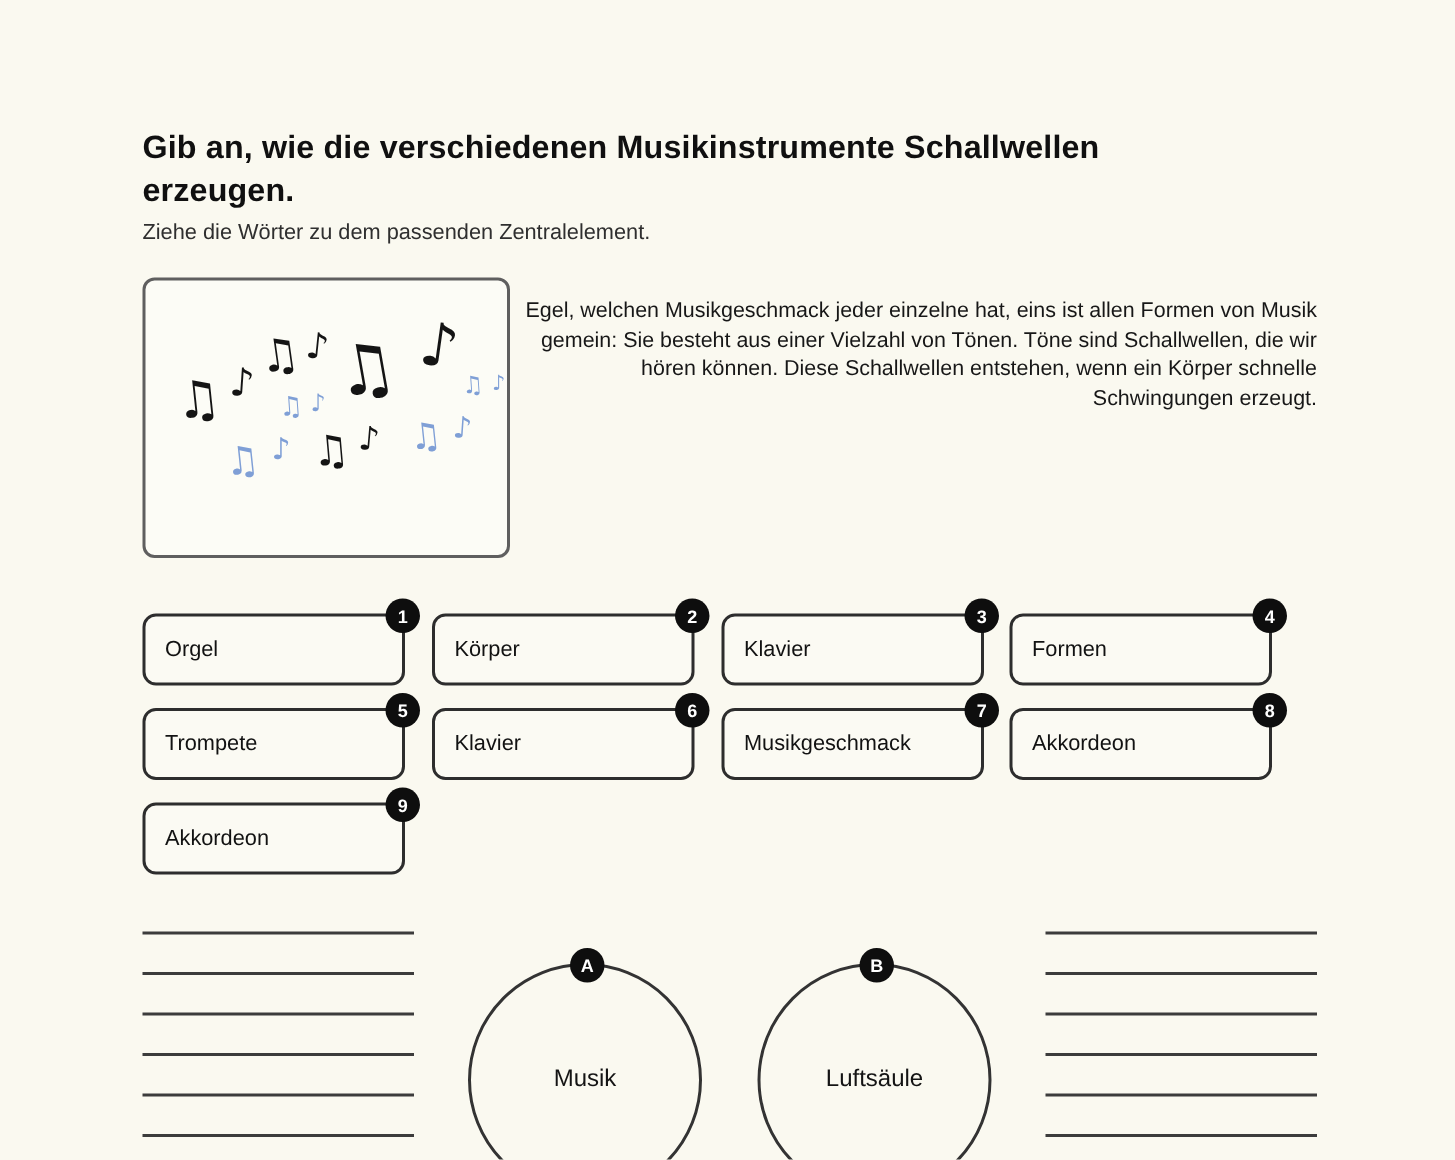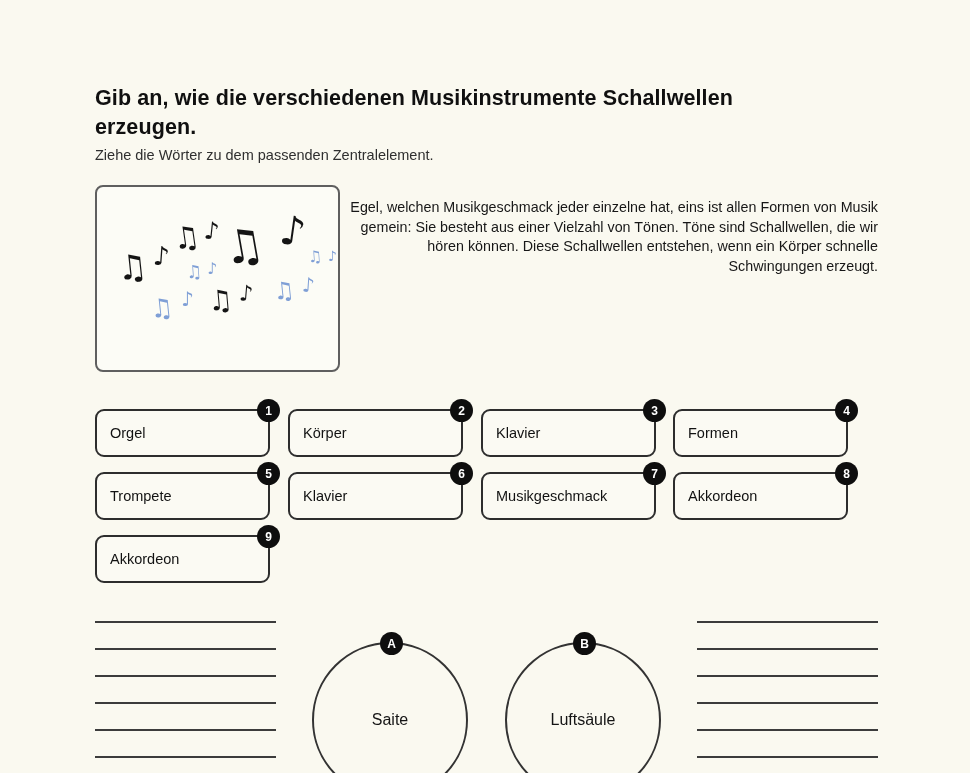--- a/index.html
+++ b/index.html
@@ -163,18 +163,18 @@
   <div class="slot-line" style="left:697px;top:621px"></div>
   <div class="slot-line" style="left:697px;top:648px"></div>
   <div class="slot-line" style="left:697px;top:675px"></div>
   <div class="slot-line" style="left:697px;top:702px"></div>
   <div class="slot-line" style="left:697px;top:729px"></div>
   <div class="slot-line" style="left:697px;top:756px"></div>
 </div>
 
 <div class="target-circle" style="left:312px">
   <span class="badge">A</span>
-  <span class="target-label">Saite</span>
+  <span class="target-label">Musik</span>
 </div>
 <div class="target-circle" style="left:505px">
   <span class="badge">B</span>
   <span class="target-label">Luftsäule</span>
 </div>
 
 </body></html>

